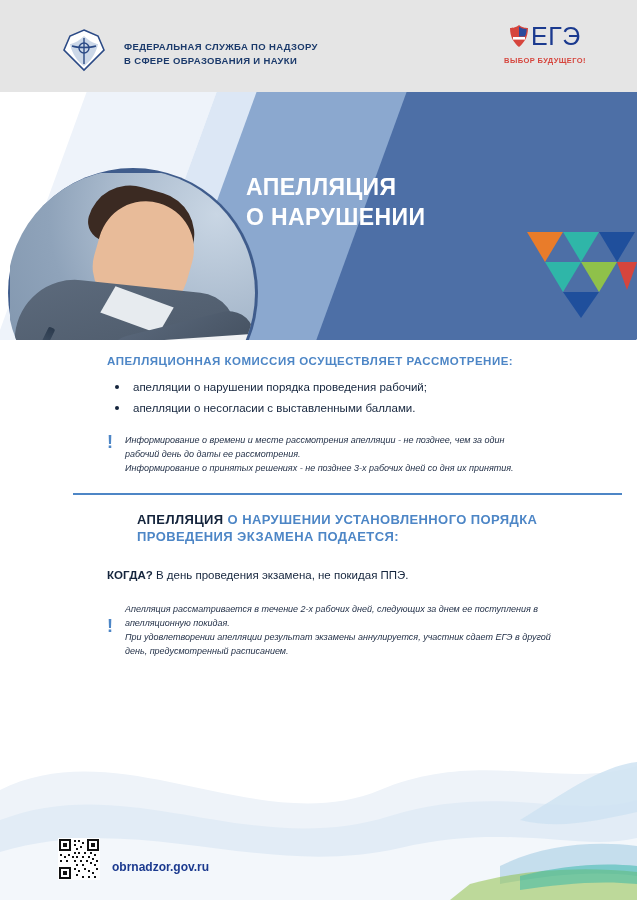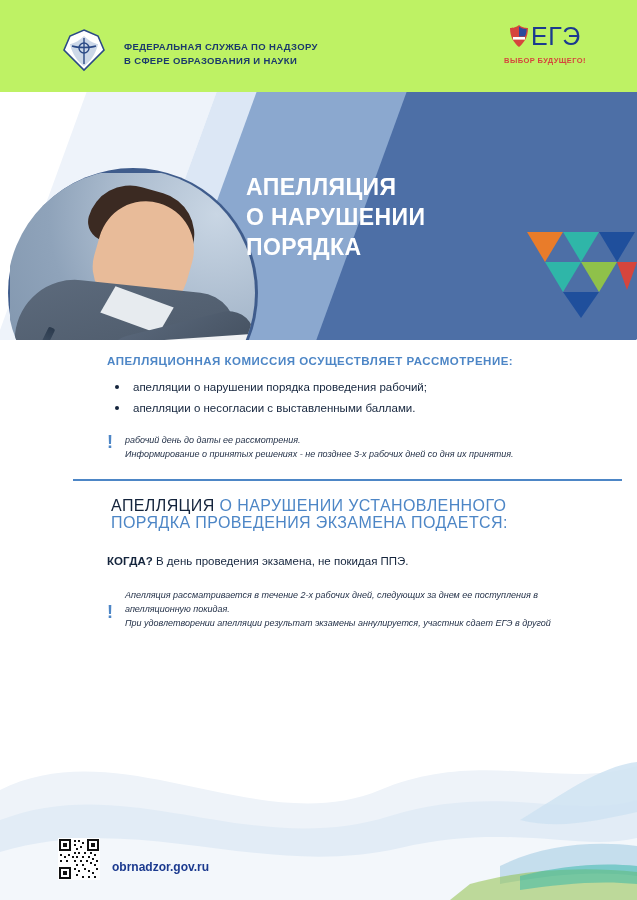--- a/index.html
+++ b/index.html
@@ -21,21 +21,21 @@
     background: #ffffff;
     overflow: hidden;
   }
 
   
   .header {
     position: absolute;
     left: 0; top: 0;
     width: 637px;
     height: 92px;
-    background: #bef264;
+    background: #e5e5e5;
     z-index: 6;
   }
   .rosobr-logo {
     position: absolute;
     left: 58px; top: 28px;
     width: 52px; height: 44px;
   }
   .rosobr-title {
     position: absolute;
     left: 124px; top: 40px;
@@ -234,23 +234,23 @@
     font-weight: bold;
     font-style: normal;
     line-height: 16px;
   }
   .rule {
     margin: 18px 44px 0 44px;
     height: 2px;
     background: #4d86c6;
   }
   .sec2 {
-    margin: 16px 0 0 82px;
-    font-size: 16px;
-    font-weight: normal;
+    margin: 16px 0 0 108px;
+    font-size: 13px;
+    font-weight: bold;
     letter-spacing: 0.4px;
     text-transform: uppercase;
     line-height: 17px;
     width: 470px;
   }
   .sec2 .dark { color: #13233b; }
   .sec2 .blue { color: #4d86c6; }
 
   .qa {
     margin: 19px 0 0 78px;
@@ -311,21 +311,20 @@
         <div class="arm"></div>
         <div class="desk"></div>
 
         <div class="pen"></div>
       </div>
     </div>
 
     <div class="title-block">
       <div>АПЕЛЛЯЦИЯ</div>
       <div>О НАРУШЕНИИ</div>
-      <div>ПОРЯДКА</div>
     </div>
 
     <svg class="triangles" viewBox="0 0 110 86">
       <polygon points="0,0 36,0 18,30" fill="#e97c2a"></polygon>
       <polygon points="36,0 72,0 54,30" fill="#2fb6a8"></polygon>
       <polygon points="72,0 108,0 90,30" fill="#1f4f9c"></polygon>
       <polygon points="18,30 54,30 36,60" fill="#2fb6a8"></polygon>
       <polygon points="54,30 90,30 72,60" fill="#8fc14a"></polygon>
       <polygon points="36,60 72,60 54,86" fill="#1f4f9c"></polygon>
       <polygon points="90,30 110,30 100,58" fill="#d6453d"></polygon>
@@ -371,20 +370,21 @@
 
     <div class="sec-head">АПЕЛЛЯЦИОННАЯ КОМИССИЯ ОСУЩЕСТВЛЯЕТ РАССМОТРЕНИЕ:</div>
 
     <ul class="bullets">
       <li>апелляции о нарушении порядка проведения рабочий;</li>
       <li>апелляции о несогласии с выставленными баллами.</li>
     </ul>
 
     <div class="note">
       <span class="bang">!</span>
+      <div>Информирование  о времени и месте рассмотрения апелляции  - не позднее, чем за один</div>
       <div>рабочий день до даты ее рассмотрения.</div>
       <div>Информирование о принятых решениях  - не позднее 3-х рабочих дней со дня их принятия.</div>
     </div>
 
     <div class="rule"></div>
 
     <div class="sec2">
       <span class="dark">АПЕЛЛЯЦИЯ</span><span class="blue"> О НАРУШЕНИИ УСТАНОВЛЕННОГО ПОРЯДКА ПРОВЕДЕНИЯ ЭКЗАМЕНА ПОДАЕТСЯ:</span>
     </div>
 
@@ -392,20 +392,21 @@
       <div>
         <b>КОГДА?</b><span> В день проведения экзамена, не покидая ППЭ.</span>
       </div>
     </div>
 
     <div class="note" style="margin-top:16px;">
       <span class="bang" style="top:16px;">!</span>
       <div>Апелляция рассматривается в течение 2-х рабочих дней, следующих за днем ее поступления в</div>
       <div>апелляционную покидая.</div>
       <div>При удовлетворении апелляции результат экзамены аннулируется, участник сдает ЕГЭ в другой</div>
+      <div>день, предусмотренный расписанием.</div>
     </div>
   </div>
 
   <div class="footer">
     <svg class="qr" viewBox="0 0 42 42">
       <rect width="42" height="42" fill="#ffffff"></rect>
       <g fill="#111111">
         <rect x="1" y="1" width="12" height="12"></rect>
           <rect x="3" y="3" width="8" height="8" fill="#ffffff"></rect>
           <rect x="5" y="5" width="4" height="4"></rect>

